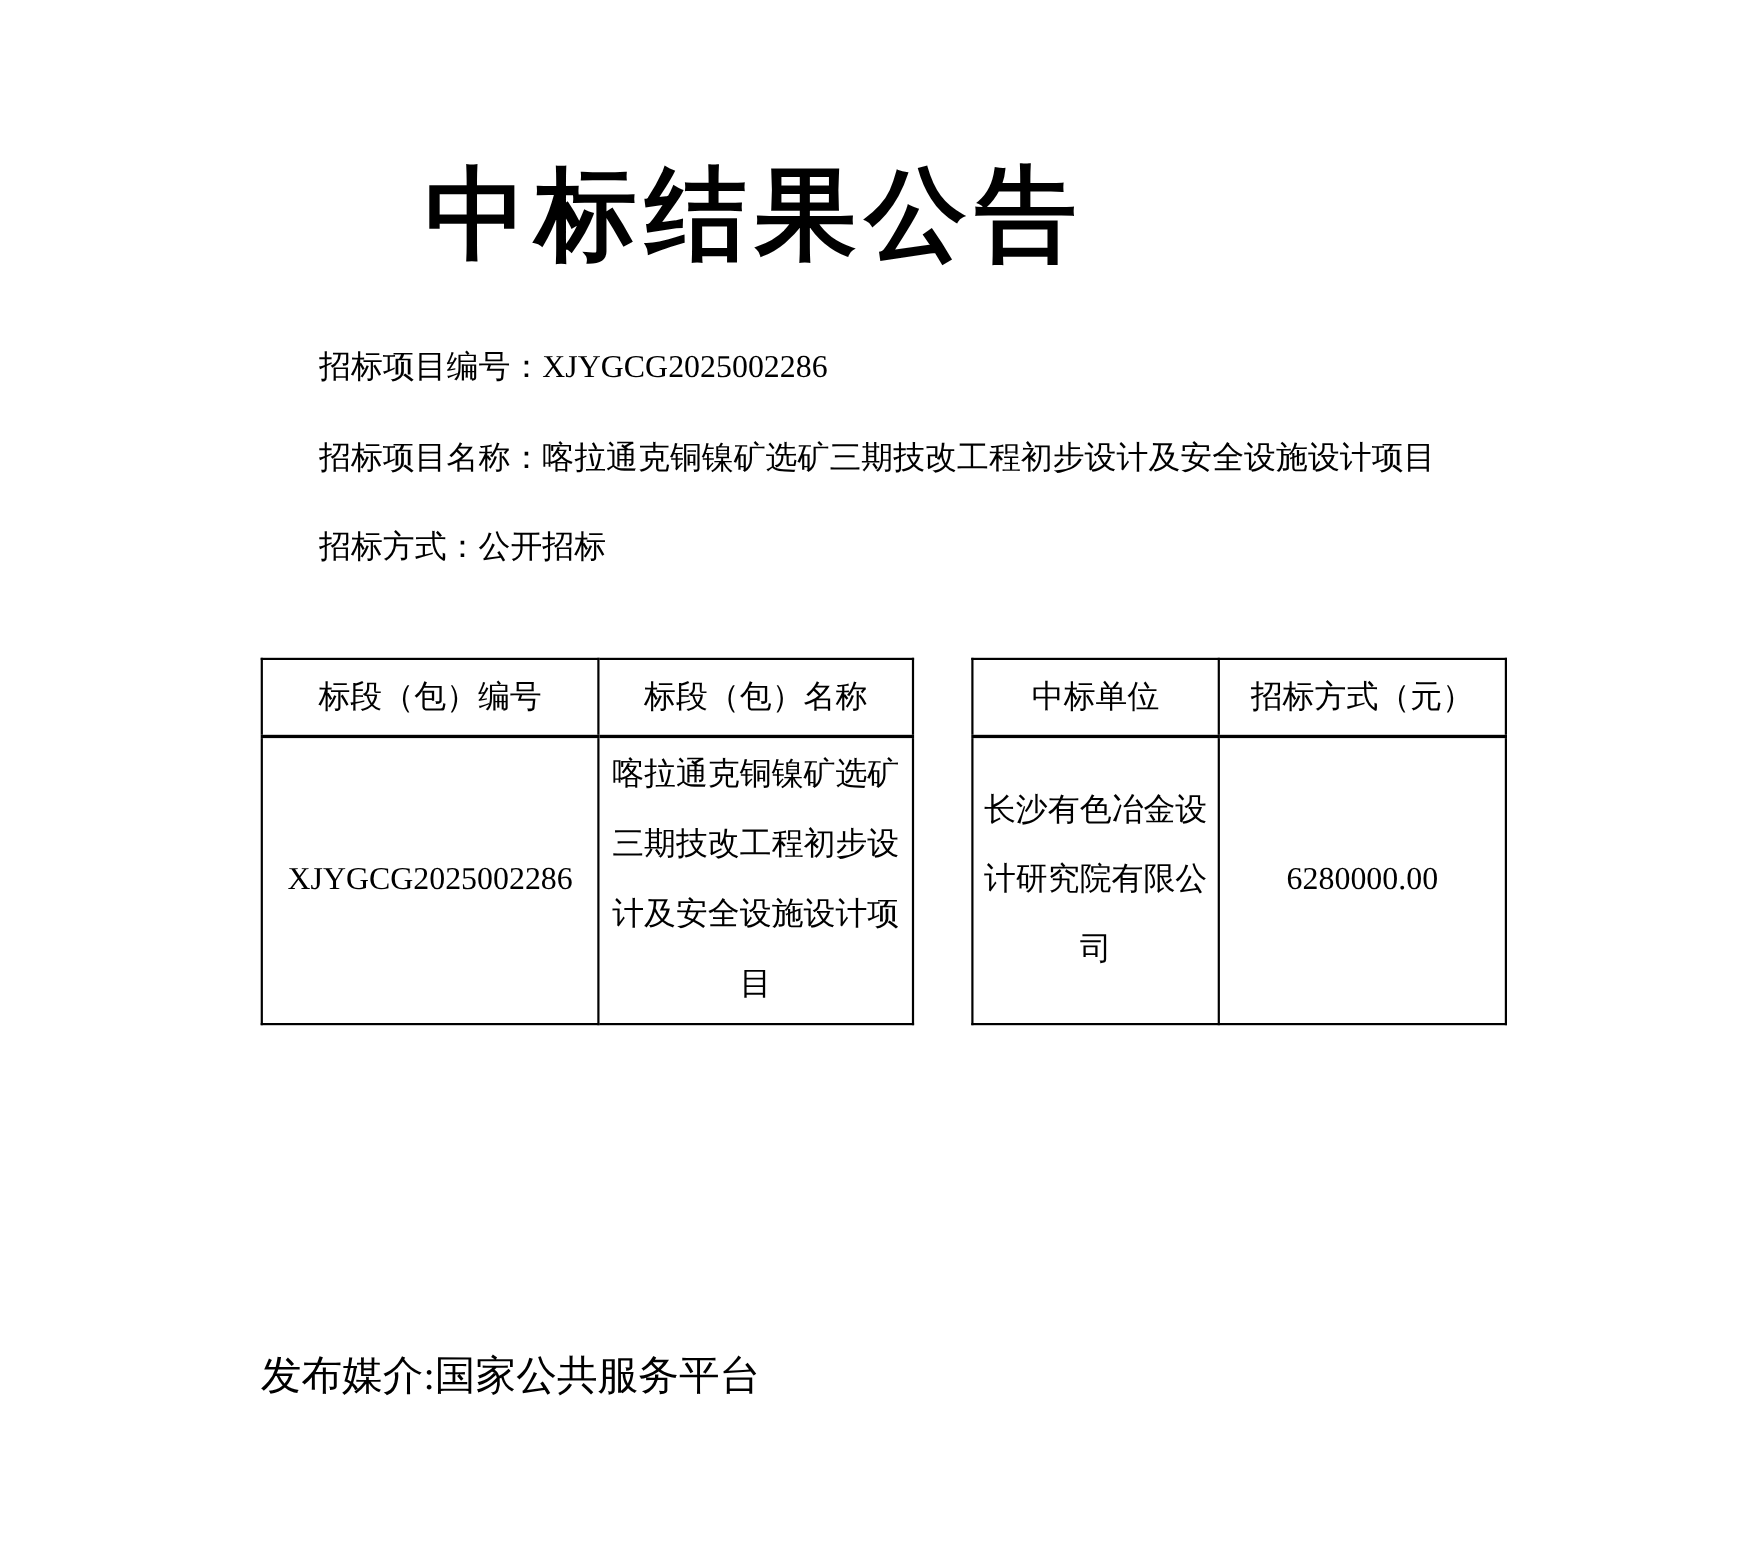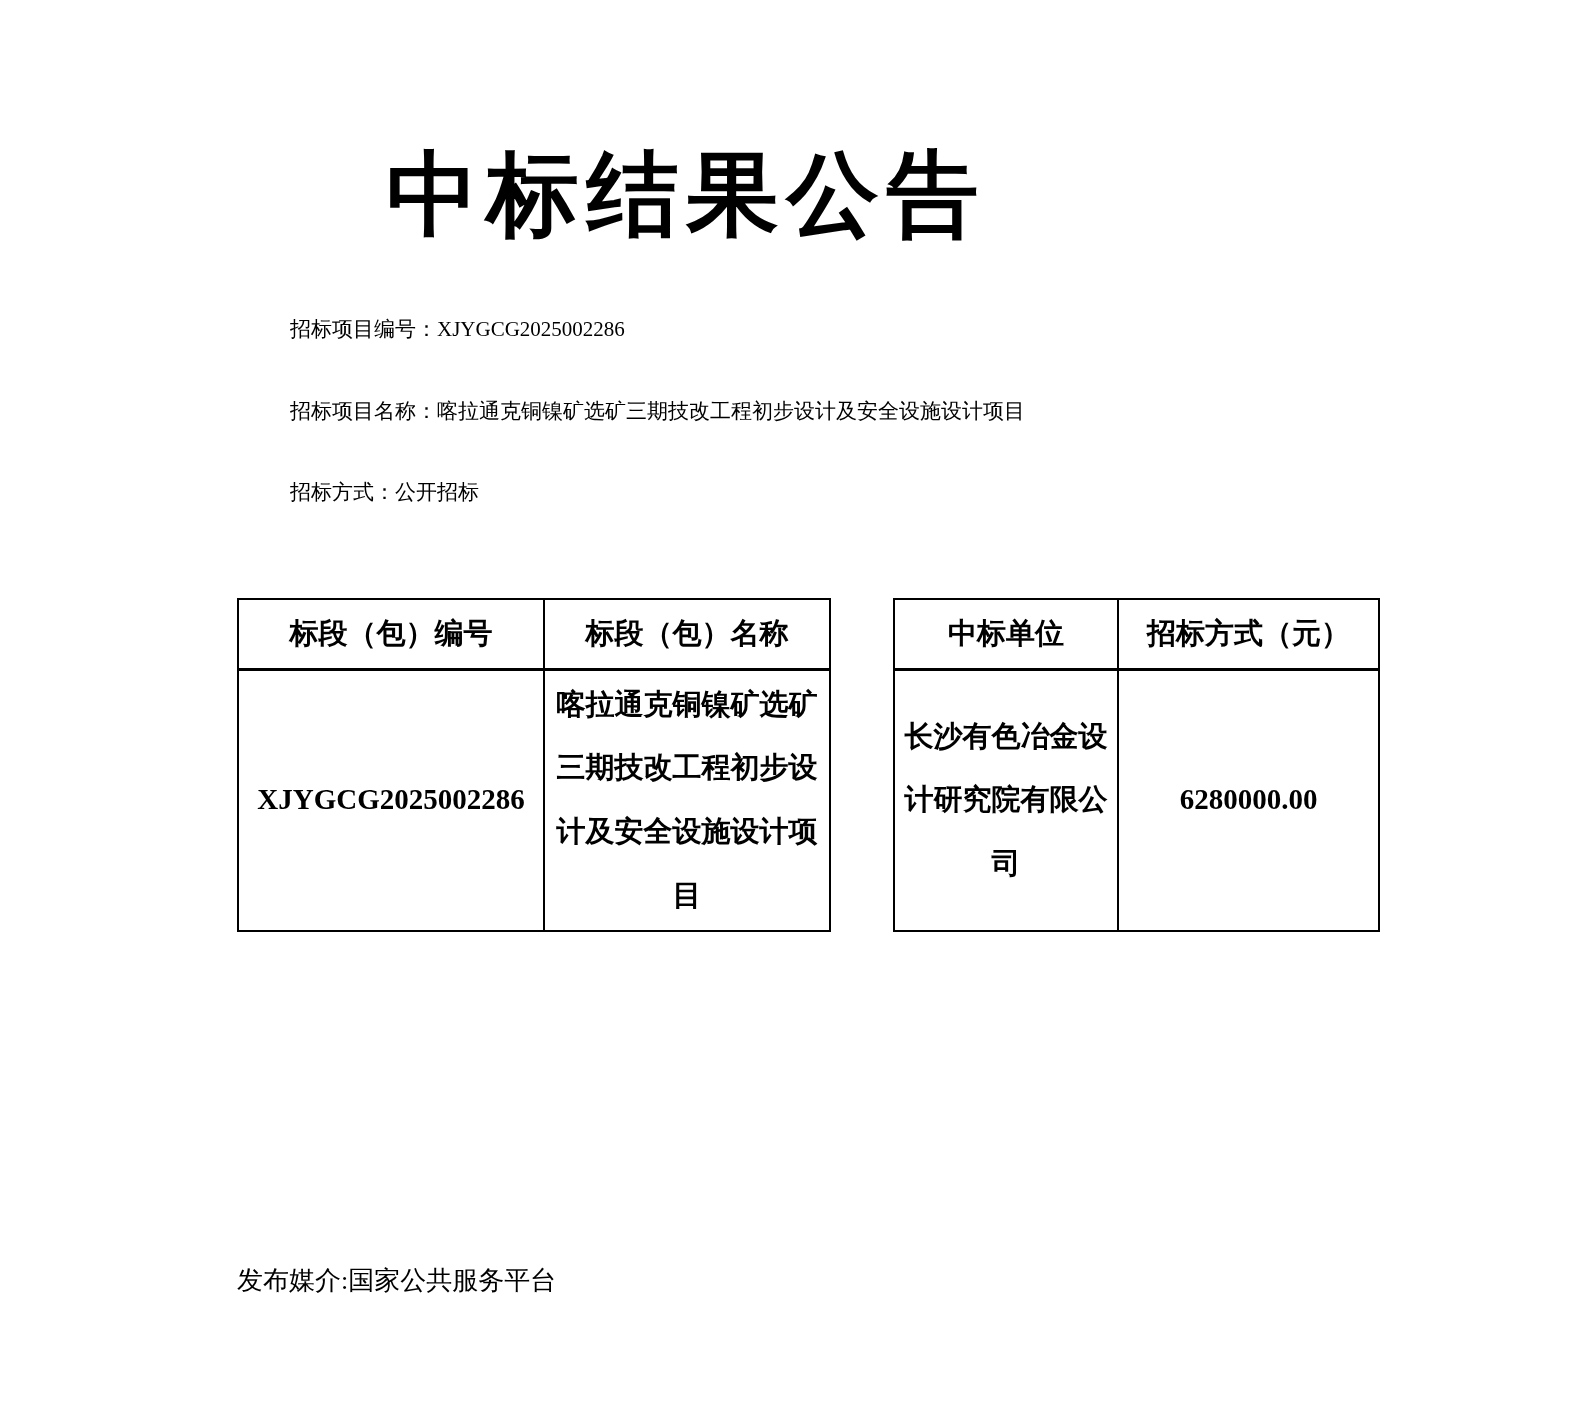--- a/index.html
+++ b/index.html
@@ -27,35 +27,34 @@
     text-align: center;
     font-size: 92px;
     font-weight: bold;
     letter-spacing: 8px;
     line-height: 1.3;
     white-space: nowrap;
   }
   .field-line {
     position: absolute;
     left: 290px;
-    font-size: 21px;
+    font-size: 29px;
     white-space: nowrap;
     line-height: 1.3;
   }
   .field-line.f1 { top: 316px; }
   .field-line.f2 { top: 398px; }
   .field-line.f3 { top: 479px; }
   .tables-wrap {
     position: absolute;
     left: 237px;
     top: 598px;
     display: flex;
-    gap: 14px;
+    gap: 4px;
     align-items: flex-start;
-    font-weight: bold;
   }
   table.result {
     border-collapse: collapse;
     table-layout: fixed;
     background: #ffffff;
   }
   table.result td {
     border: 2px solid #000000;
     text-align: center;
     vertical-align: middle;
@@ -78,24 +77,23 @@
   table.t-right { width: 485px; margin-left: 48px; }
   table.t-right col.c3 { width: 224px; }
   table.t-right col.c4 { width: 261px; }
   td.wrap-cell {
     word-break: break-all;
   }
   .doc-footer {
     position: absolute;
     left: 237px;
     top: 1228px;
-    font-size: 26px;
+    font-size: 37px;
     white-space: nowrap;
     line-height: 1.3;
-    margin-top: 36px;
   }
 </style>
 </head>
 <body>
 
 <div class="page">
 
   <h1 class="doc-title">中标结果公告</h1>
 
   <div class="field-line f1">

